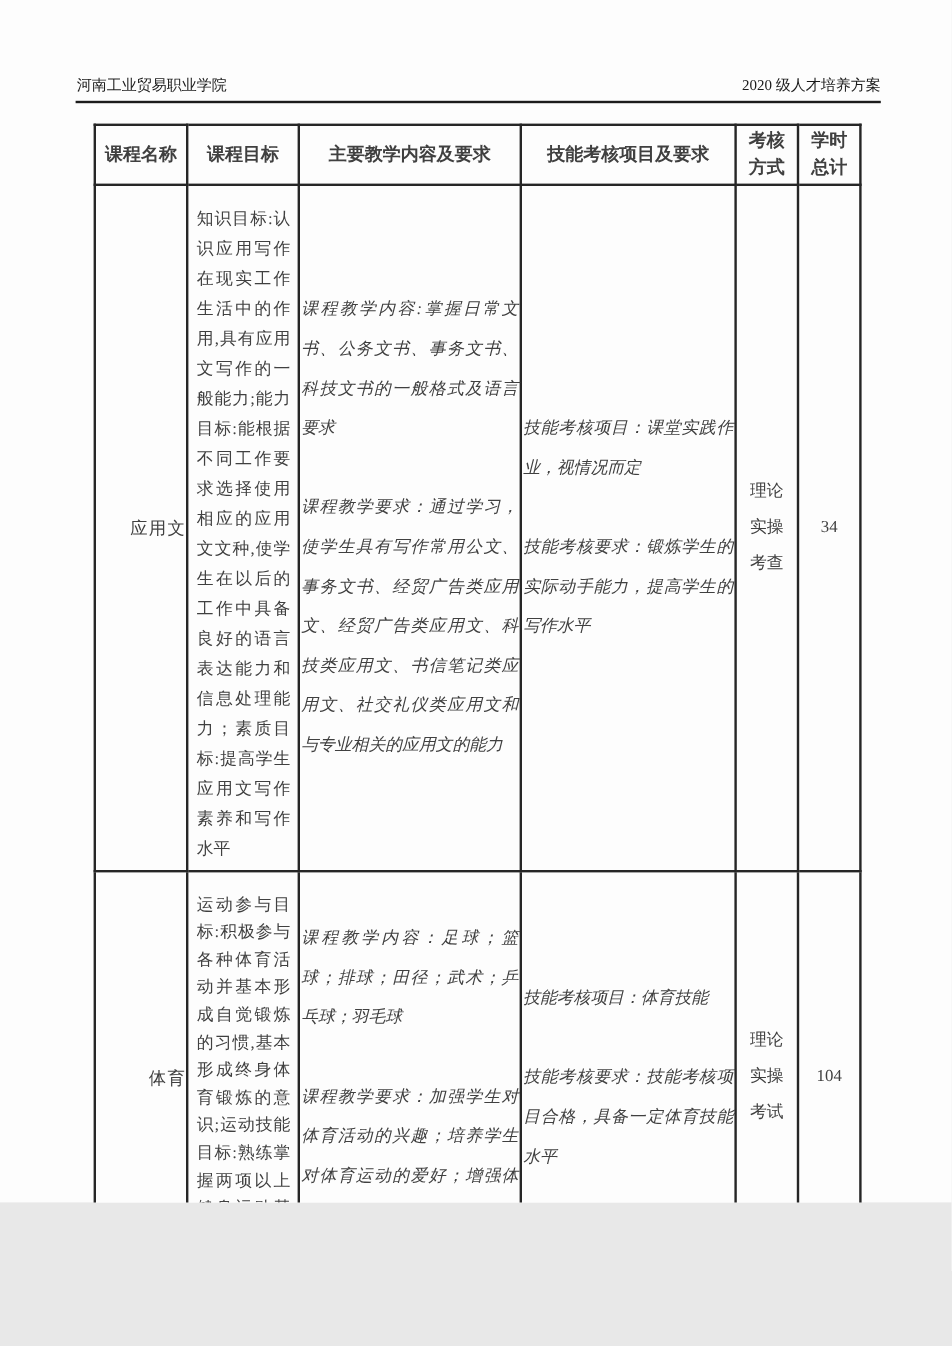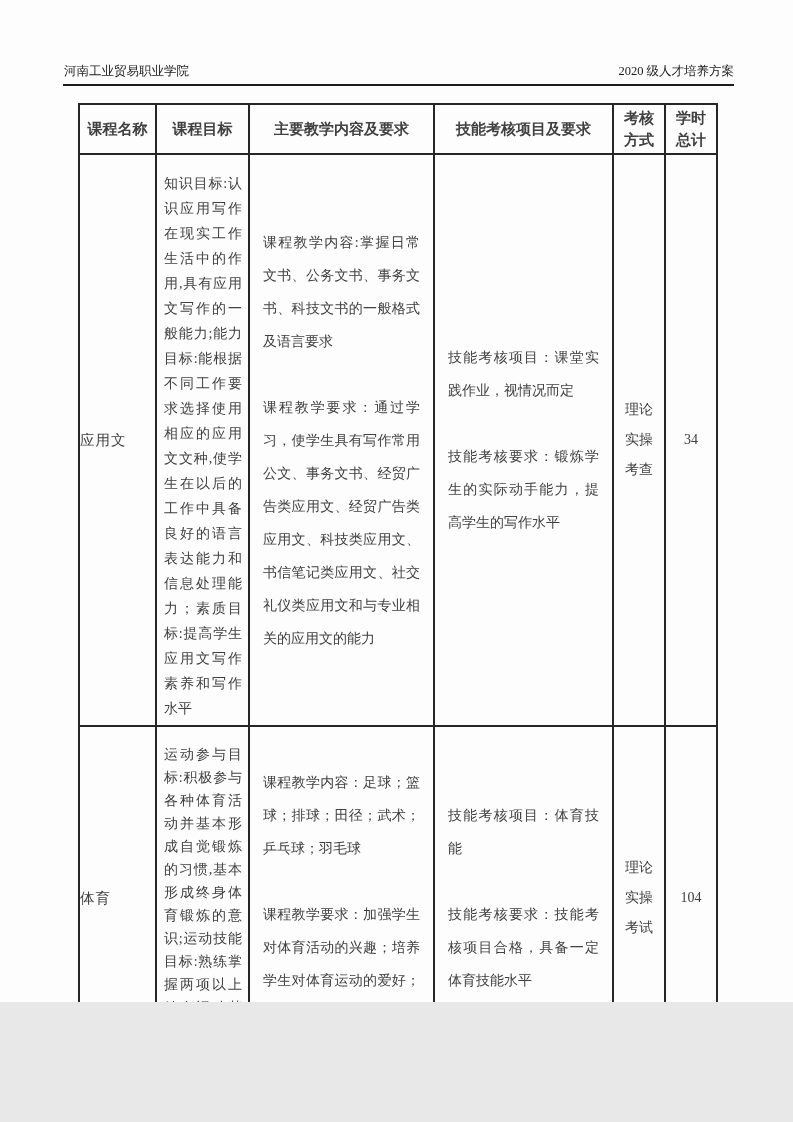--- a/index.html
+++ b/index.html
@@ -49,35 +49,36 @@
     text-align: center;
     vertical-align: middle;
     line-height: 22px;
     padding: 2px 1px;
   }
   tr.header-row { height: 49px; }
   tr.row-yingyongwen { height: 524px; }
   tr.row-tiyu { height: 334px; }
 
   td.cell-name {
-    text-align: left; vertical-align: middle;
+    text-align: right; vertical-align: middle;
     font-size: 14.5px; letter-spacing: 1px;
   }
   td.cell-obj {
     vertical-align: top;
     padding: 16px 6px 4px 7px;
     text-align: justify;
     overflow: hidden;
   }
   .obj-text { line-height: 25px; }
   .row-tiyu .obj-text { line-height: 23px; max-height: 322px; overflow: hidden; }
   td.cell-content, td.cell-skills {
     vertical-align: middle;
-    padding: 6px 13px;
+    padding: 6px 1px;
     text-align: justify;
+    font-style: italic;
   }
   td.cell-content p, td.cell-skills p {
     margin: 0;
     line-height: 33px;
   }
   td.cell-content p + p, td.cell-skills p + p { margin-top: 33px; }
   td.cell-method {
     text-align: center; vertical-align: middle;
     line-height: 30px;
   }

